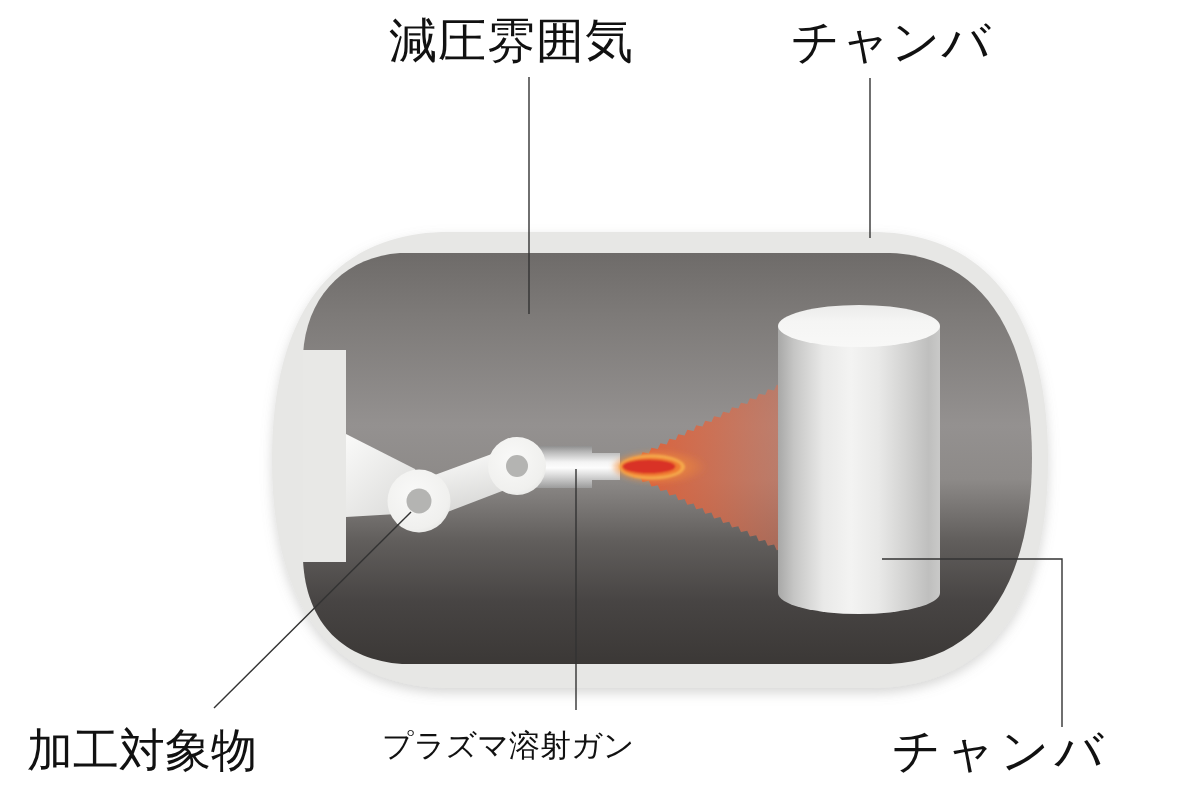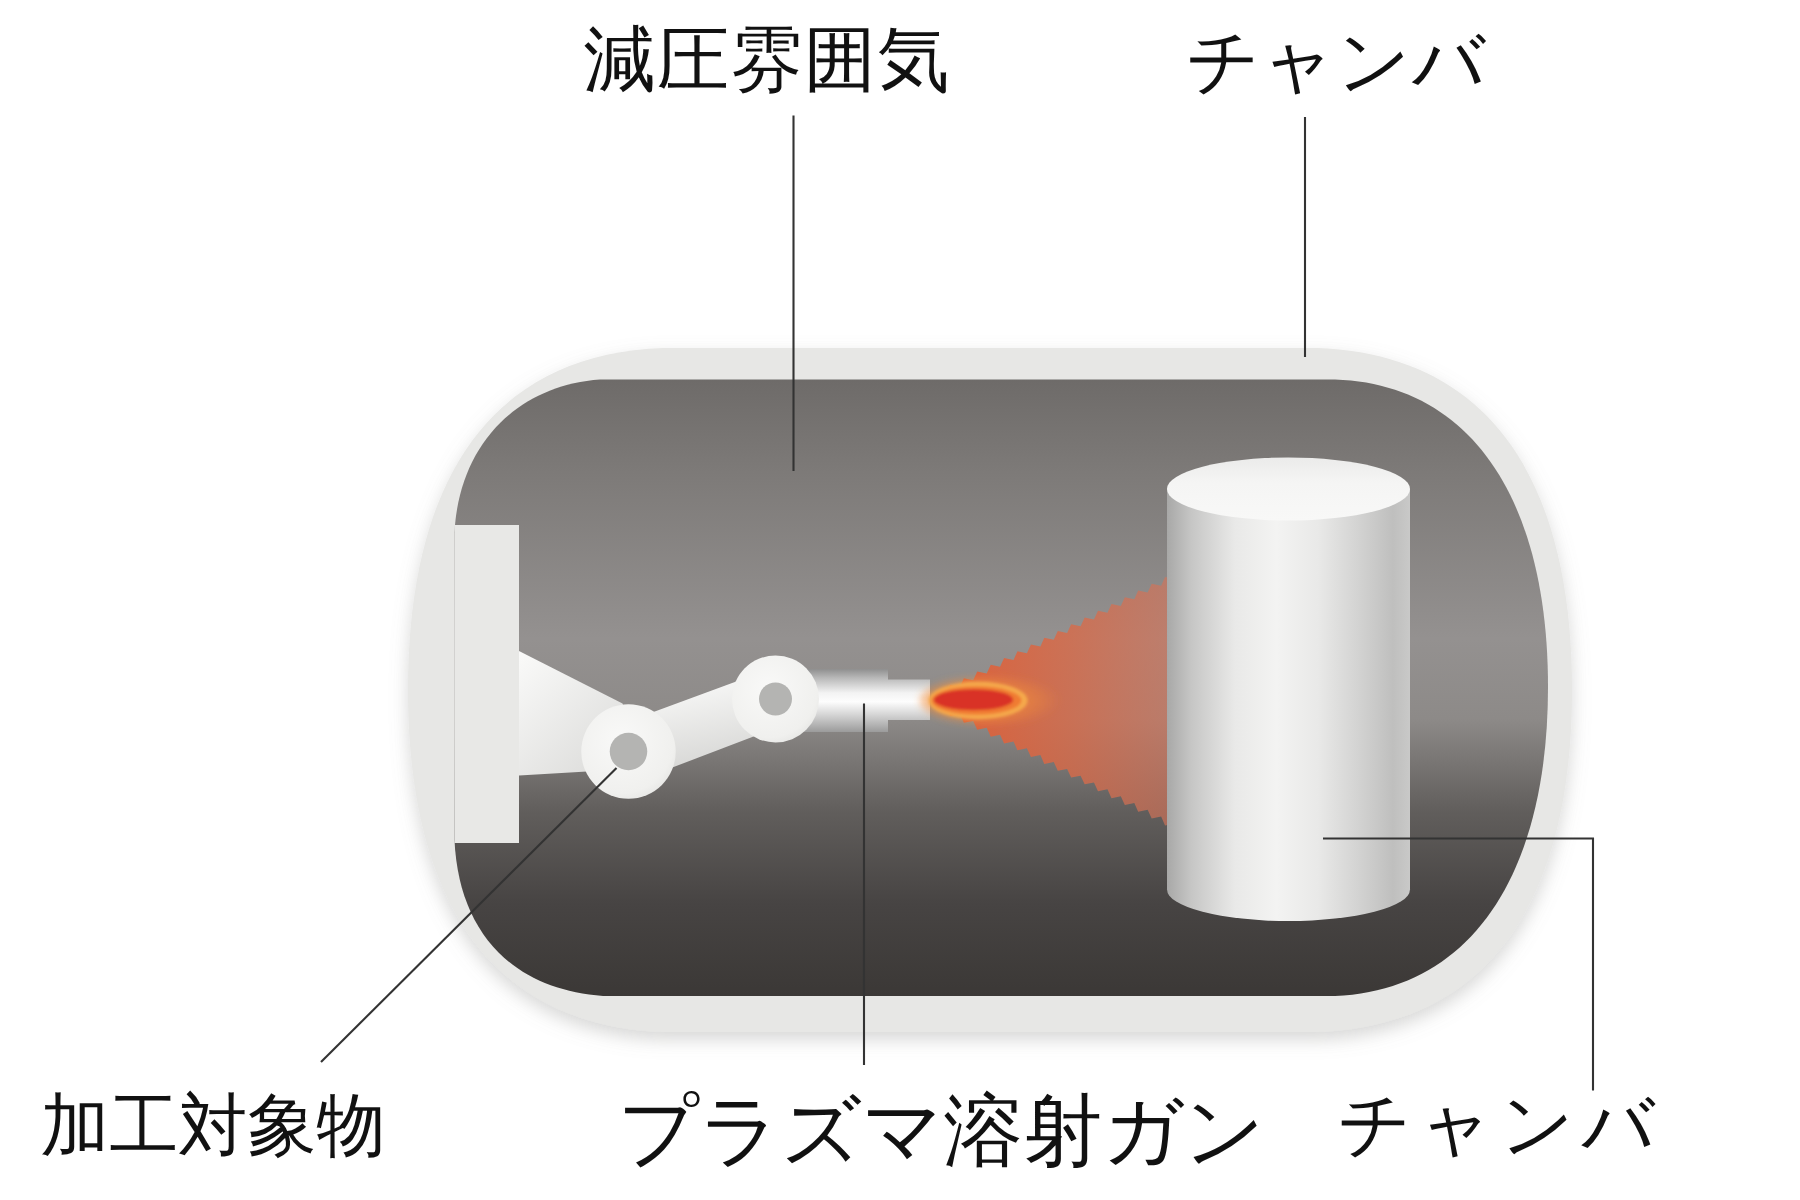--- a/index.html
+++ b/index.html
@@ -4,21 +4,21 @@
 <style>
   html,body{margin:0;padding:0;background:#ffffff;}
   .stage{position:relative;width:1200px;height:800px;background:#ffffff;overflow:hidden;
          font-family:"Liberation Sans",sans-serif;}
   .stage svg{position:absolute;left:0;top:0;}
   .lbl{position:absolute;color:#111111;font-weight:500;line-height:1;white-space:nowrap;
        font-family:Liberation Mono, monospace;}
   .lbl-atmosphere{left:389px;top:20px;font-size:48px;letter-spacing:1px;}
   .lbl-chamber{left:791px;top:21px;font-size:48px;letter-spacing:1px;}
   .lbl-robot{left:27px;top:731px;font-size:46px;}
-  .lbl-gun{left:412px;top:732px;font-size:53px;}
+  .lbl-gun{left:382px;top:732px;font-size:31px;}
   .lbl-workpiece{left:892px;top:730px;font-size:48px;letter-spacing:5px;}
 </style>
 </head>
 <body>
 
 <div class="stage">
 
 <svg width="1200" height="800" viewBox="0 0 1200 800">
   <defs>
     <linearGradient id="interiorGrad" gradientUnits="userSpaceOnUse" x1="0" y1="253" x2="0" y2="664">

